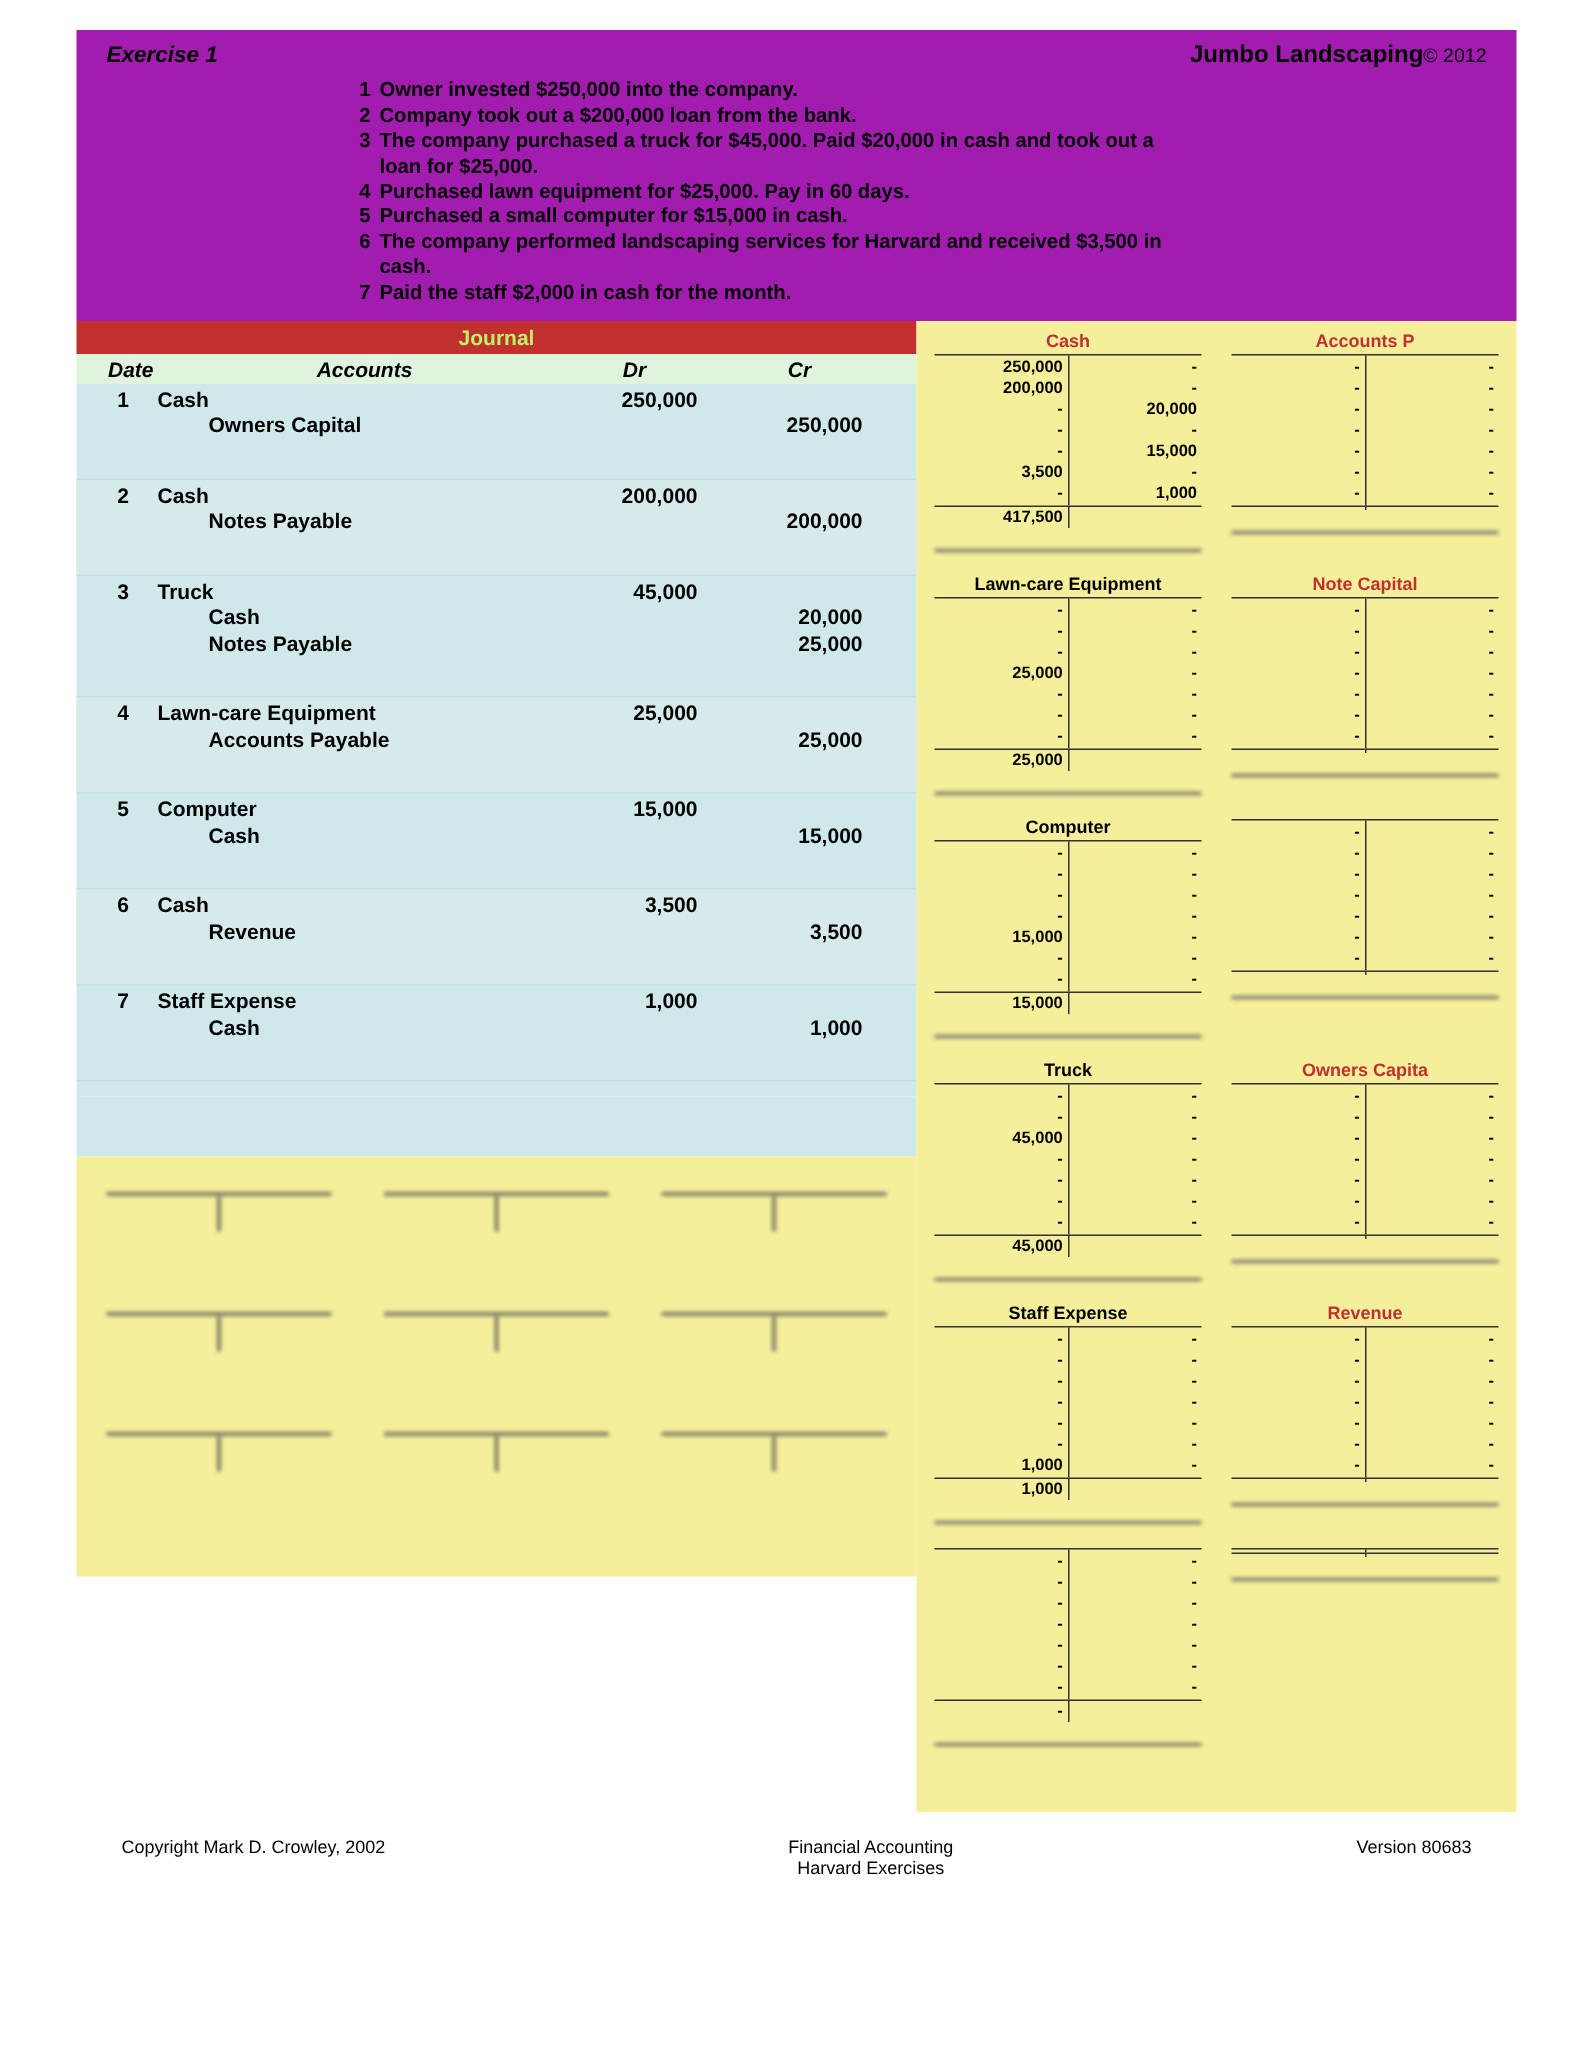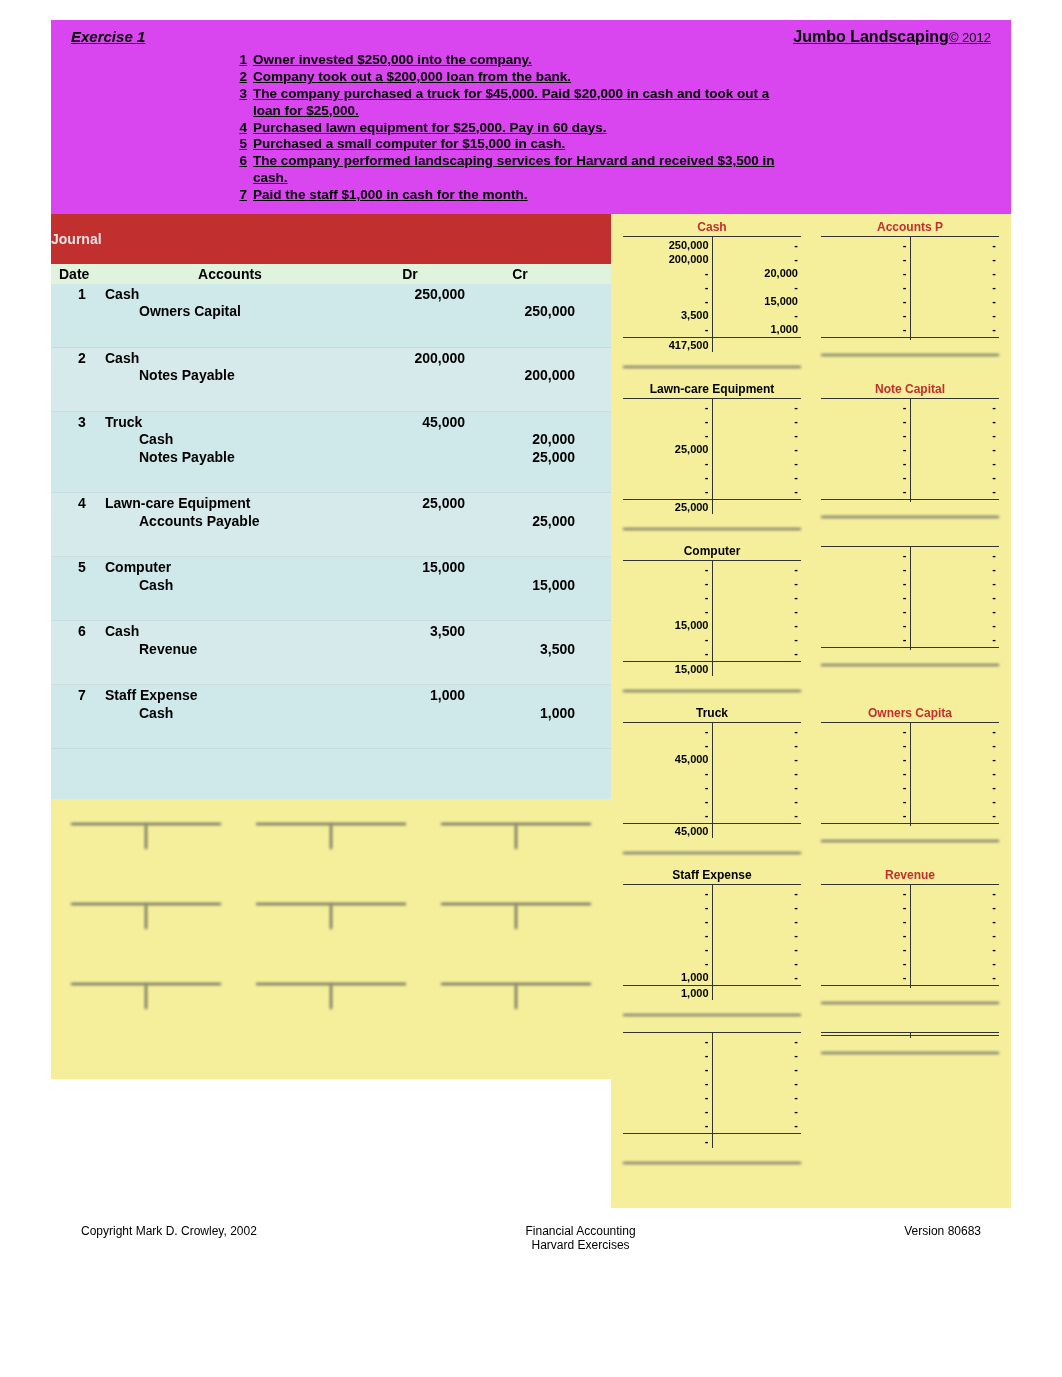--- a/index.html
+++ b/index.html
@@ -8,44 +8,43 @@
     background: #fff;
     width: 1062px;
     margin: 0 auto;
     font-size: 13px;
   }
   .page {
     width: 960px;
     margin: 20px auto;
   }
   .header-area {
-    background: #d946ef;
+    background: #a21caf;
     padding: 8px 20px 6px 20px;
-    text-decoration: underline;
   }
   .top-row { display: flex; align-items: baseline; }
   .exercise-label { font-weight: bold; font-style: italic; font-size: 15px; width: 200px; }
   .company-name { font-weight: bold; font-size: 16px; flex: 1; text-align: right; padding-left: 90px;}
   .copyright-year { font-size: 13px; text-align: right; }
   .tx-list { margin: 6px 0 4px 160px; max-width: 560px; }
   .tx-row { display: flex; font-weight: bold; font-size: 13.5px; line-height: 1.25; }
   .tx-num { width: 16px; text-align: right; margin-right: 6px; }
   .tx-text { flex: 1; }
 
   .panels { display: flex; }
   .left-pane { flex: 0 0 560px; }
   .right-pane { flex: 1; }
 
-  .bar { color: #e5e5e5; font-weight: bold; padding: 17px 0; font-size: 14px; }
+  .bar { color: #bef264; font-weight: bold; text-align: center; padding: 3px 0; font-size: 14px; }
   .bar.red { background: #c12f2f; }
   .bar.dark { background: #8b1a1a; }
 
   .journal-head {
     background: #dff3dd;
-    display: flex; font-weight: bold; font-size: 14px; padding: 2px 8px;
+    display: flex; font-weight: bold; font-size: 14px; padding: 2px 21px; font-style: italic;
   }
   .jh-date { width: 46px; }
   .jh-acct { width: 250px; text-align: center;}
   .jh-dr   { width: 110px; text-align: center;}
   .jh-cr   { width: 110px; text-align: center;}
 
   .journal-body { background: #cfe8ea; padding-bottom: 10px;}
   .journal-entry { border-bottom: 1px solid rgba(0,0,0,0.05); padding: 2px 8px 8px 8px; }
   .journal-entry.alt { background: #def1f2; filter: brightness(0.97);}
   .jline { display: flex; font-weight: bold; font-size: 14px; line-height: 1.25;}
@@ -125,21 +124,21 @@
         <div class="tx-row">
           <div class="tx-num">5</div>
           <div class="tx-text">Purchased a small computer for $15,000 in cash.</div>
         </div>
         <div class="tx-row">
           <div class="tx-num">6</div>
           <div class="tx-text">The company performed landscaping services for Harvard and received $3,500 in cash.</div>
         </div>
         <div class="tx-row">
           <div class="tx-num">7</div>
-          <div class="tx-text">Paid the staff $1,000 in cash for the month.</div>
+          <div class="tx-text">Paid the staff $2,000 in cash for the month.</div>
         </div>
       </div>
   </div>
 
   <div class="panels">
 
     <div class="left-pane">
       <div class="bar red">Journal</div>
       <div class="journal-head">
         <div class="jh-date">Date</div>

